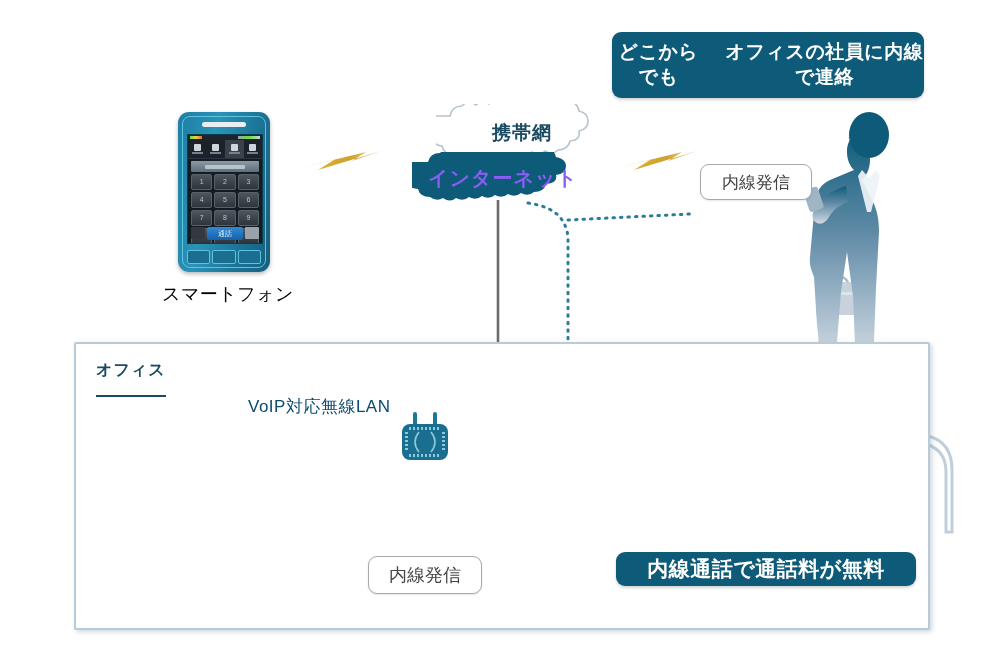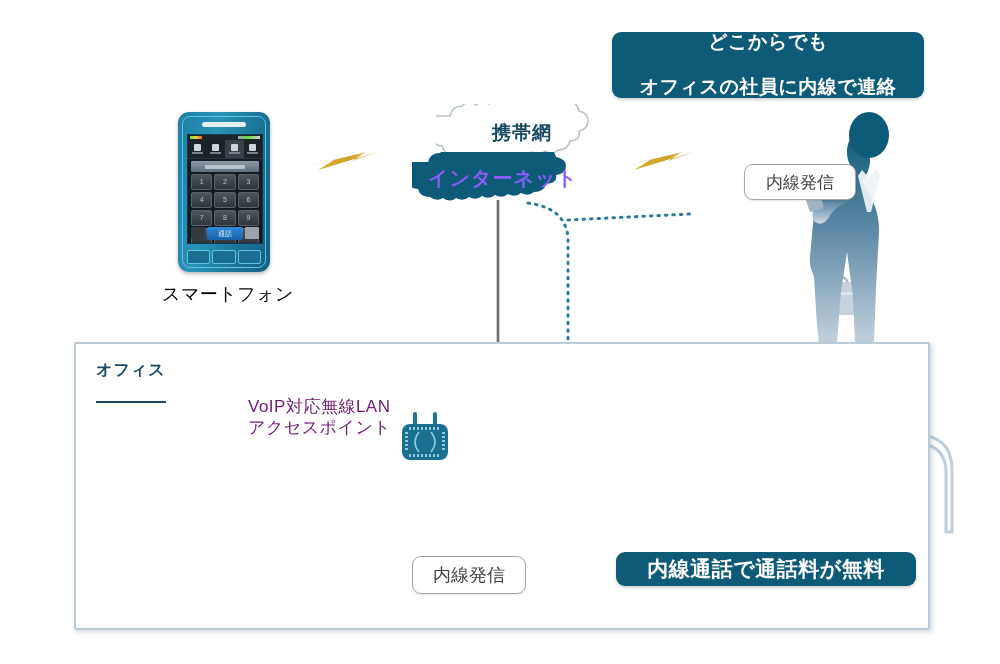--- a/index.html
+++ b/index.html
@@ -34,21 +34,20 @@
     background:#ffffff;
     color:#444444;
     border:1.6px solid #a8a8a8;
     border-radius:9px;
     display:flex;
     align-items:center;
     justify-content:center;
     text-align:center;
     font-weight:400;
     box-shadow:0 1px 2px rgba(0,0,0,.10);
-    margin-left:44px;
   }
 
   
   .cloud-wrap{position:absolute;}
   .cloud-label{
     position:absolute;
     inset:0;
     display:flex;
     align-items:center;
     justify-content:center;
@@ -64,33 +63,33 @@
     border:2px solid #b9cbd6;
     background:#ffffff;
     box-shadow:2px 2px 5px rgba(120,140,155,.35);
     border-radius:2px;
   }
   #office-label{
     color:#1b4b63;
     font-weight:700;
     font-size:16px;
     border-bottom:2px solid #1b4b63;
-    padding-bottom:20px;
+    padding-bottom:14px;
     letter-spacing:1px;
   }
 
   
   .caption{
     color:#000000;
     font-weight:400;
     letter-spacing:.5px;
     white-space:nowrap;
   }
   .caption.ap{
-    color:#701a75;
+    color:#0c4a6e;
     line-height:1.25;
     text-align:left;
   }
 
   
   #phone{
     width:92px;height:160px;
     border-radius:11px;
     background:linear-gradient(100deg,#1d7fa3 0%,#2a93b8 35%,#1b7497 70%,#14607f 100%);
     box-shadow:0 2px 4px rgba(0,0,0,.28);
@@ -302,21 +301,21 @@
       <path d="M612,169 L682,152 L668,161 L700,150 L634,170 L650,160 Z" fill="url(#gradBolt)"></path>
     </g>
     <g>
       <path d="M292,506 L362,489 L348,498 L380,487 L314,507 L330,497 Z" fill="url(#gradBolt)"></path>
     </g>
   </svg>
 
   <div id="office-box" class="abs" style="left:74px;top:342px;width:852px;height:284px;"></div>
   <div class="abs" id="office-label" style="left:96px;top:360px;">オフィス</div>
 
-  <div class="abs pill-dark" style="left:612px;top:32px;width:312px;height:66px;font-size:19px;flex-direction:column;gap:20px;">
+  <div class="abs pill-dark" style="left:612px;top:32px;width:312px;height:66px;font-size:19px;flex-direction:row;gap:20px;">
     <span>どこからでも</span>
     <span>オフィスの社員に内線で連絡</span>
   </div>
 
   <div class="abs pill-dark" style="left:616px;top:552px;width:300px;height:34px;font-size:21px;">内線通話で通話料が無料</div>
 
   <div class="cloud-wrap" style="left:436px;top:104px;width:172px;height:58px;">
     <svg viewBox="0 0 172 58" width="172" height="58" xmlns="http://www.w3.org/2000/svg">
       <path d="M14,12 q2,-10 12,-10 q6,-7 14,-1 q6,-6 13,-1 q6,-6 13,-1
                q6,-6 13,-1 q6,-6 13,-1 q6,-6 13,-1 q6,-6 13,0 q6,-5 13,1
@@ -435,16 +434,15 @@
           <rect x="40" y="20" width="3" height="2"></rect>
         <rect x="40" y="24" width="3" height="2"></rect>
       </g>
       <path d="M17,8 q-8,10 0,20" fill="none" stroke="#8fc8da" stroke-width="1.6"></path>
       <path d="M29,8 q8,10 0,20" fill="none" stroke="#8fc8da" stroke-width="1.6"></path>
     </svg>
   </div>
 
   <div class="abs caption ap" style="left:248px;top:396px;font-size:17px;">
     <div>VoIP対応無線LAN</div>
-    <div>アクセスポイント</div>
   </div>
 
 </div>
 
 </body></html>

